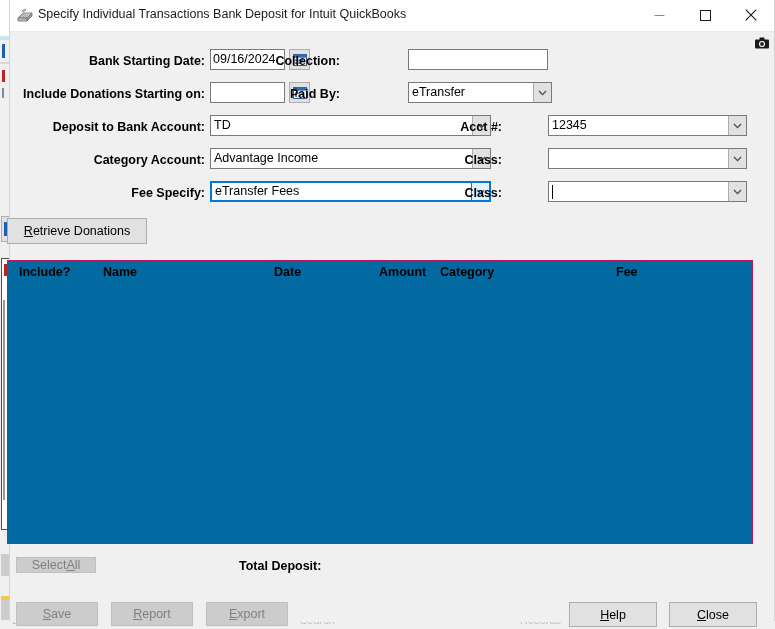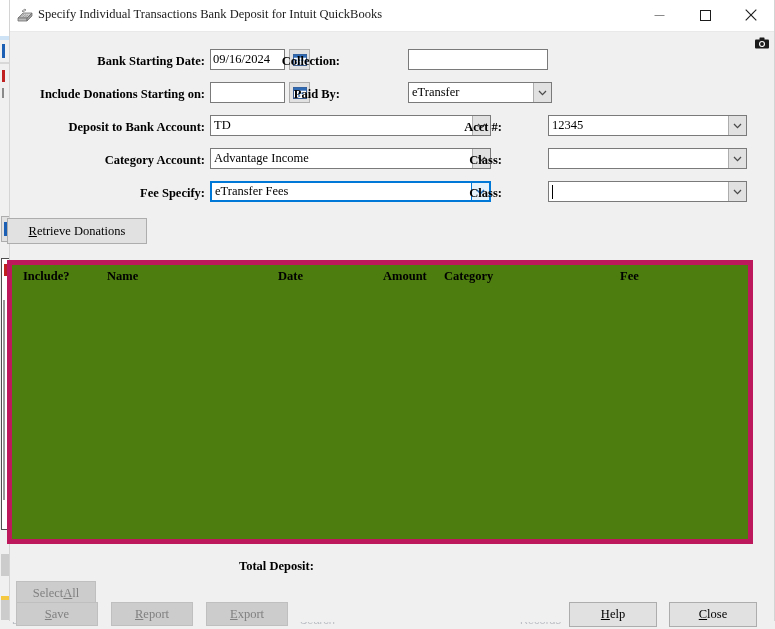--- a/index.html
+++ b/index.html
@@ -55,21 +55,20 @@
 
   
   #dialog {
     position: absolute;
     left: 9px; top: 0;
     width: 766px; height: 621px;
     background: #f0f0f0;
     border: 1px solid #d4d4d4;
     border-top: none;
     box-sizing: border-box;
-    font-family: Liberation Serif, serif;
   }
 
   
   #titlebar {
     position: relative;
     height: 31px;
     background: #ffffff;
     border-bottom: 1px solid #e9e9e9;
   }
   #title-icon {
@@ -207,22 +206,22 @@
     background: #cccccc;
     border: 1px solid #bfbfbf;
     color: #808080;
   }
   .pbtn .mn { text-decoration: underline; }
 
   
   #listview {
     position: absolute;
     box-sizing: border-box;
-    background: #4d7c0f;
-    border: 5px solid #be185d;
+    background: #0369a1;
+    border: 1px solid #be185d;
   }
   #listheader {
     position: absolute;
     left: 0; top: 0;
     right: 0; height: 26px;
   }
   .col {
     position: absolute;
     top: 4px;
     font-size: 12.5px;
@@ -432,21 +431,21 @@
       <div id="listheader">
         <span class="col" style="left:11px;">Include?</span>
         <span class="col" style="left:95px;">Name</span>
         <span class="col" style="left:266px;text-align:right;">Date</span>
         <span class="col" style="left:371px;">Amount</span>
         <span class="col" style="left:432px;">Category</span>
         <span class="col" style="left:608px;text-align:center;">Fee</span>
       </div>
     </div>
 
-    <div class="pbtn disabled" style="left:6px; top:525px; width:80px; height:24px;margin-top:24px;">
+    <div class="pbtn disabled" style="left:6px; top:525px; width:80px; height:16px;">
       <span>Select </span>
         <span class="mn">A</span>
         <span>ll</span>
     </div>
 
     <span id="total-deposit-label" style="left:229px; top:527px;">Total Deposit:</span>
     <span id="total-deposit-value" style="position:absolute; left:350px; top:527px; font-size:12.5px; font-weight:bold; color:#000;"></span>
 
     <div class="pbtn disabled" style="left:6px; top:570px; width:82px; height:24px;">
       <span class="mn">S</span>

